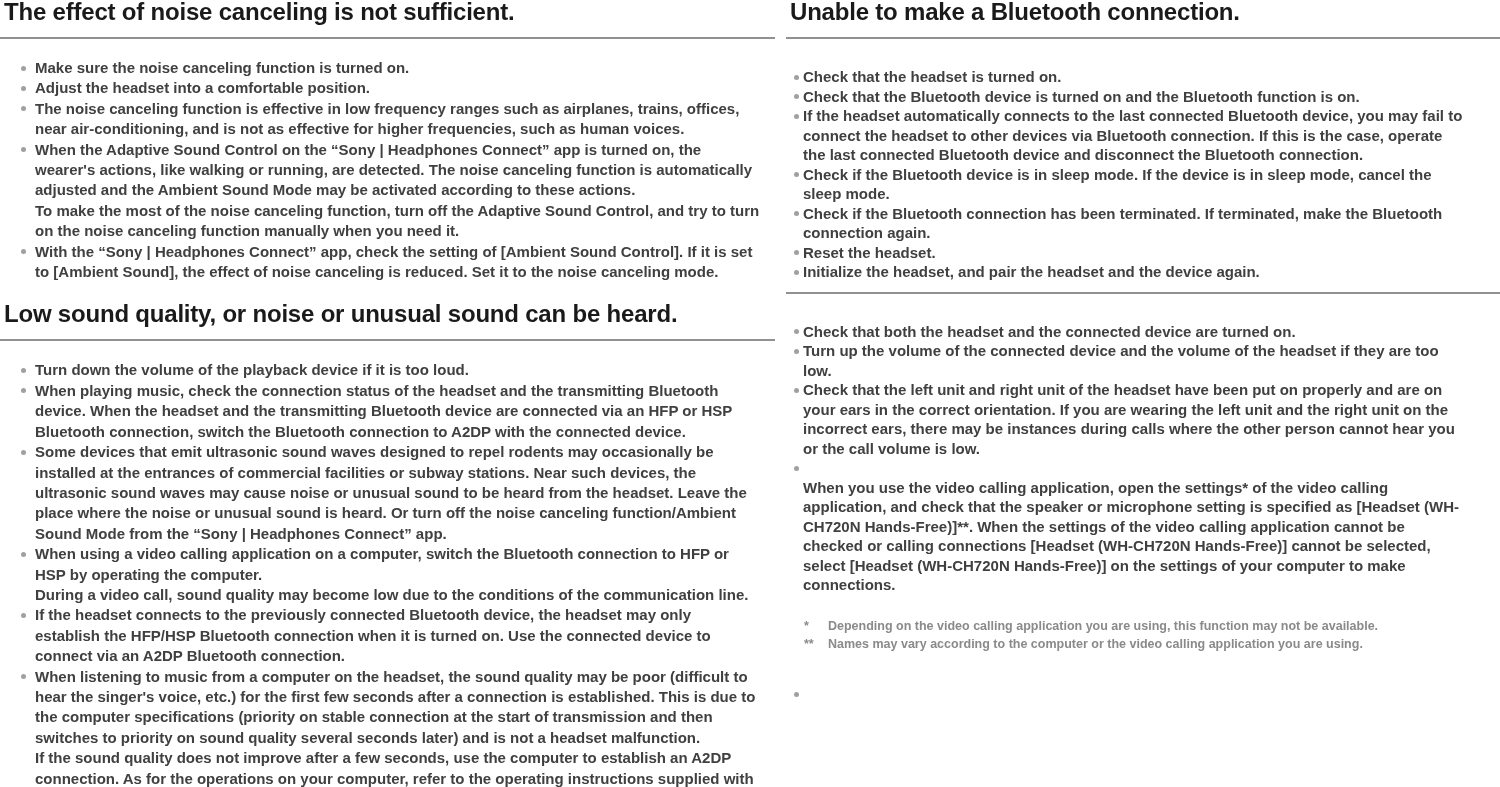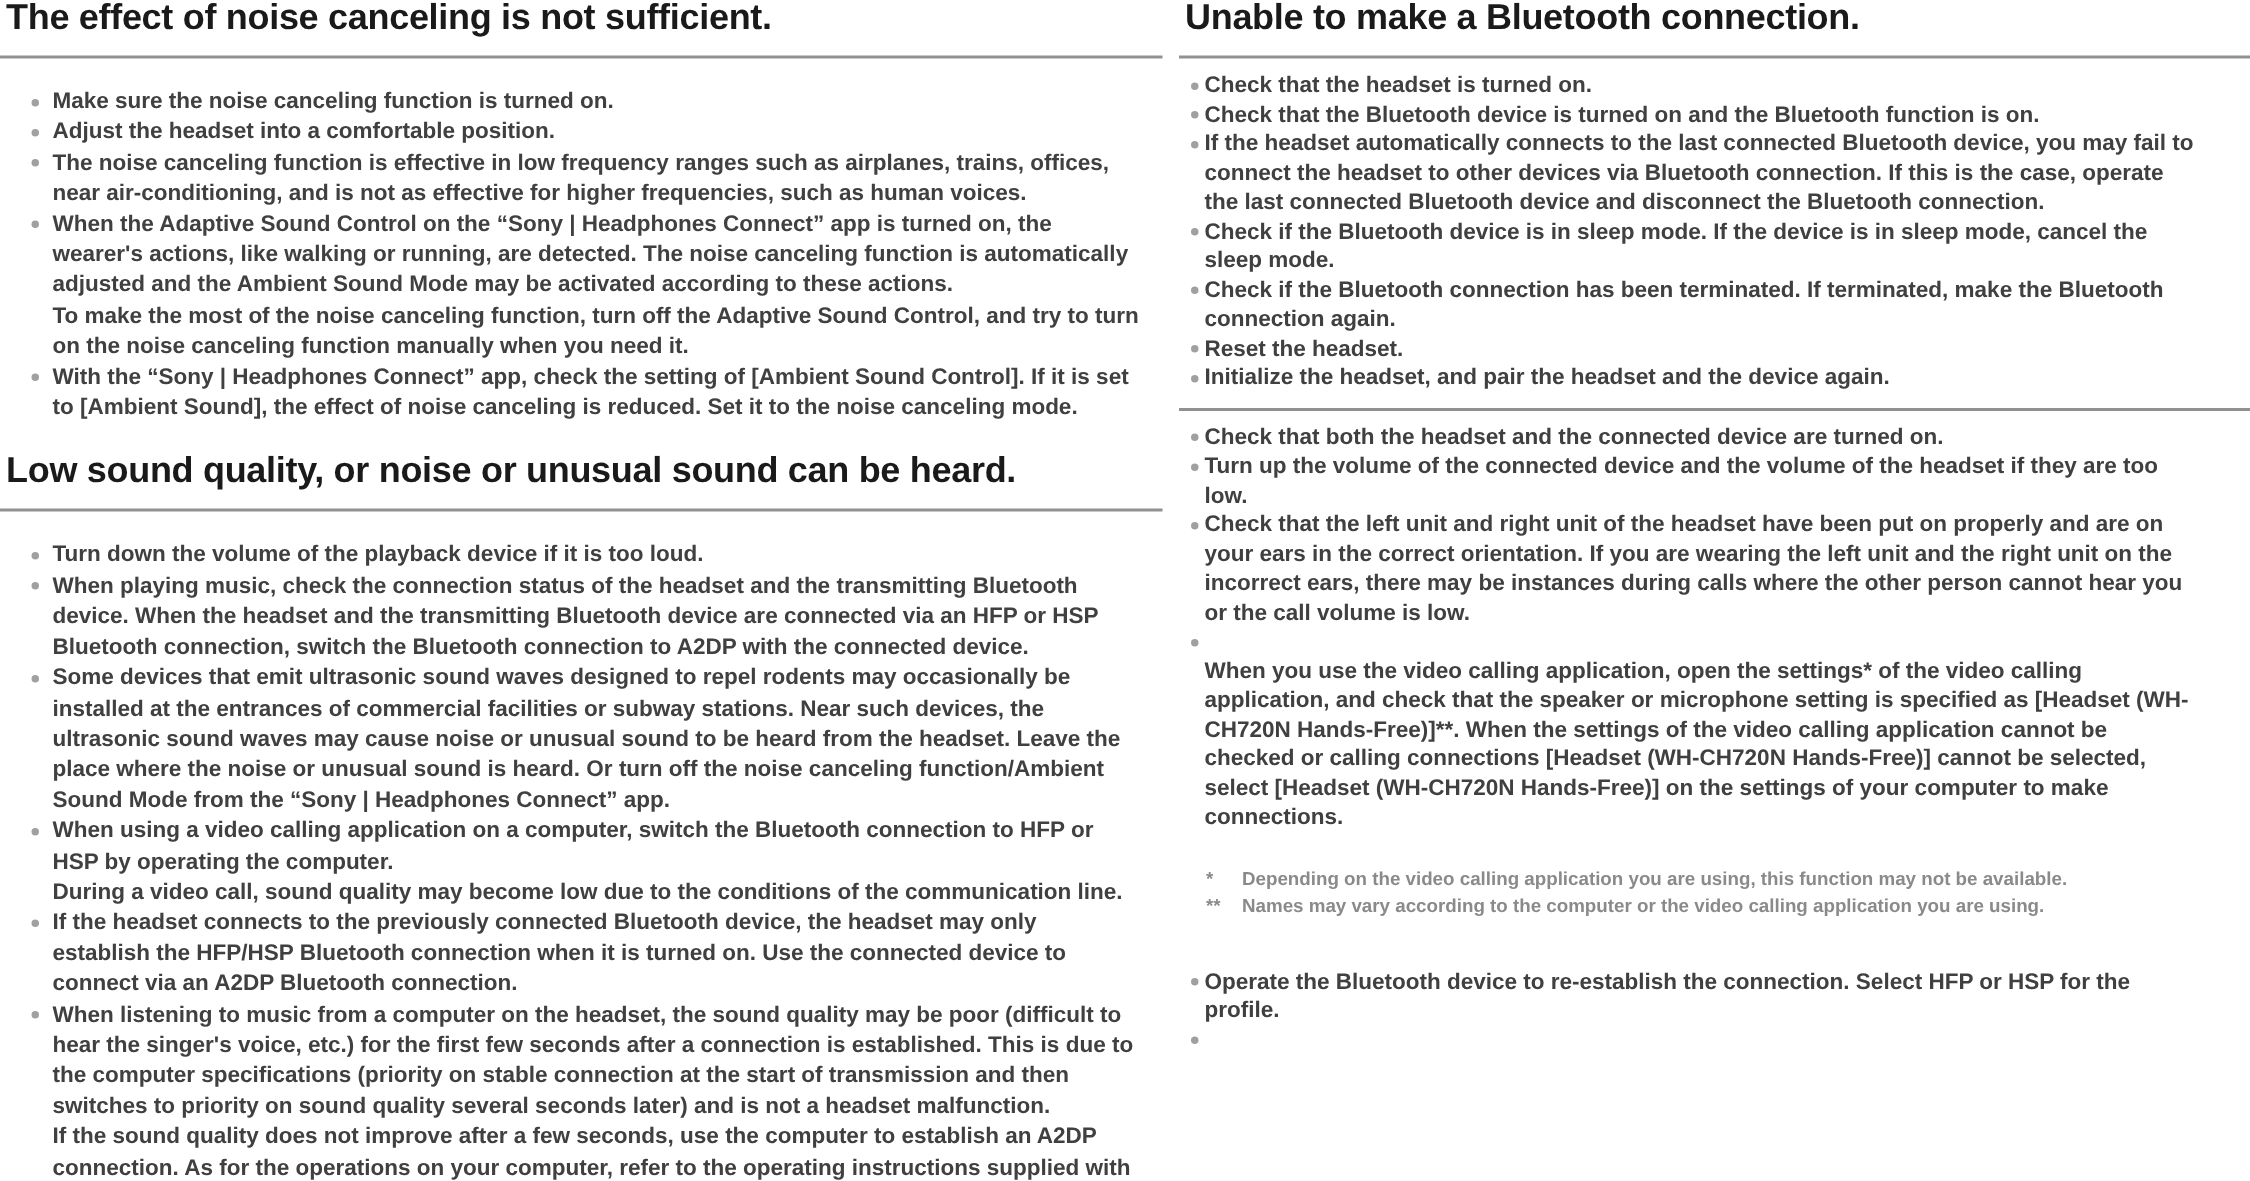--- a/index.html
+++ b/index.html
@@ -38,21 +38,21 @@
     margin: 10px 0 0 0;
     height: 0;
   }
 
   .bullets {
     list-style: none;
     margin: 0;
     font-weight: bold;
   }
   .col-left  .bullets { padding: 19px 15px 0 35px; }
-  .col-right .bullets { padding: 8px 34px 0 17px; }
+  .col-right .bullets { padding: 8px 34px 0 17px; margin-top: 20px; }
 
   .bullet {
     position: relative;
     font-size: 15px;
     white-space: pre-line;
   }
   .col-left  .bullet { line-height: 20.4px; }
   .col-right .bullet { line-height: 19.5px; }
   .bullet::before {
     content: "";
@@ -151,21 +151,20 @@
             <div class="footnote">
               <span class="fn-marker">*</span>
               <span class="fn-text">Depending on the video calling application you are using, this function may not be available.</span>
             </div>
             <div class="footnote">
               <span class="fn-marker">**</span>
               <span class="fn-text">Names may vary according to the computer or the video calling application you are using.</span>
             </div>
           </div>
         </li>
-        <li class="bullet">Operate the Bluetooth device to re-establish the connection. Select HFP or HSP for the profile.</li>
         <li class="bullet">
           
         </li>
 
       </ul>
     </section>
 
   </div>
 
 </div>

